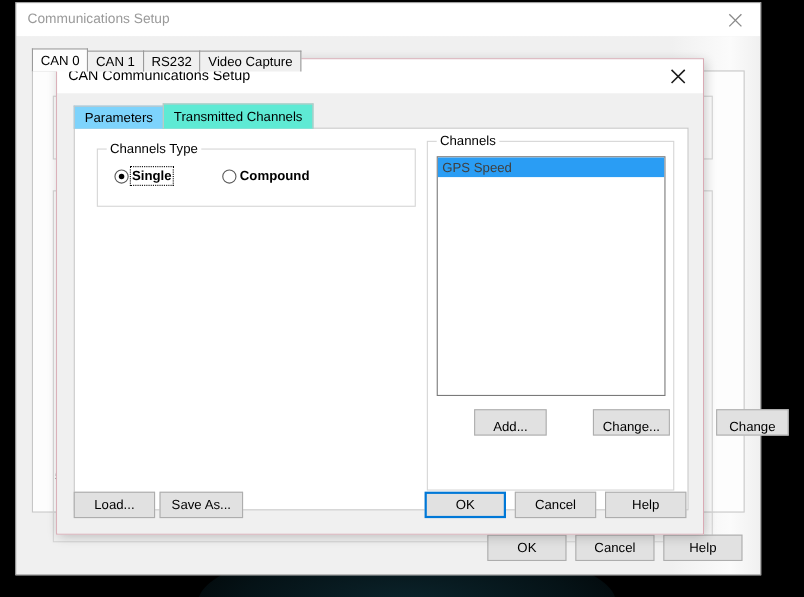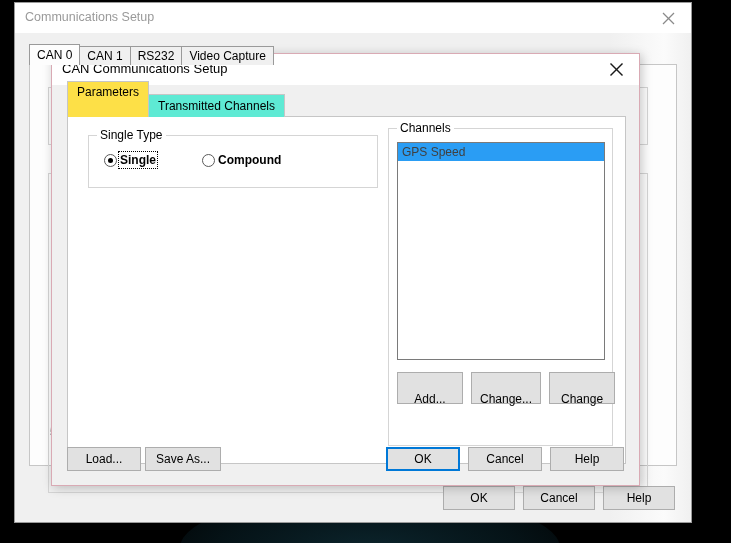--- a/index.html
+++ b/index.html
@@ -255,27 +255,27 @@
   .dlg-tabstrip {
     position: absolute;
     left: 15px;
     top: 9px;
     height: 23px;
     display: flex;
     align-items: flex-end;
     z-index: 3;
   }
   .dlg-tab {
-    height: 36px;
+    height: 21px;
     line-height: 21px;
     padding: 0 9px;
     font-size: 12px;
     border: 1px solid #c6c6c6;
     border-bottom: none;
-    background: #fde047;
+    background: #7dd3fc;
     box-sizing: border-box;
     white-space: nowrap;
     margin-right: -1px;
     cursor: default;
   }
   .dlg-tab.active {
     background: #5eead4;
     height: 23px;
     line-height: 23px;
     border-color: #c6c6c6;
@@ -376,21 +376,21 @@
     background: #2a9df4;
     color: #404040;
   }
   .channel-buttons {
     position: absolute;
     left: 8px;
     top: 243px;
     display: flex;
     gap: 8px;
   }
-  .channel-buttons .btn { min-width: 66px; padding: 15px 8px; }
+  .channel-buttons .btn { min-width: 66px; padding: 4px 8px; margin-left: 34px; }
 
   
   .dlg-footer-left {
     position: absolute;
     left: 15px;
     bottom: 14px;
     display: flex;
     gap: 4px;
   }
   .dlg-footer-right {
@@ -530,21 +530,21 @@
   <div class="body">
 
     <div class="dlg-tabstrip">
       <div class="dlg-tab">Parameters</div>
       <div class="dlg-tab active">Transmitted Channels</div>
     </div>
 
     <div class="dlg-tabpage">
 
       <div class="dlg-group" id="grp-message-type">
-        <span class="legend">Single Type</span>
+        <span class="legend">Channels Type</span>
 
         <div class="radio-row">
           <div class="radio checked focused">
             <span class="dot"></span>
             <span class="lbl">Single</span>
           </div>
           <div class="radio">
             <span class="dot"></span>
             <span class="lbl">Compound</span>
           </div>

